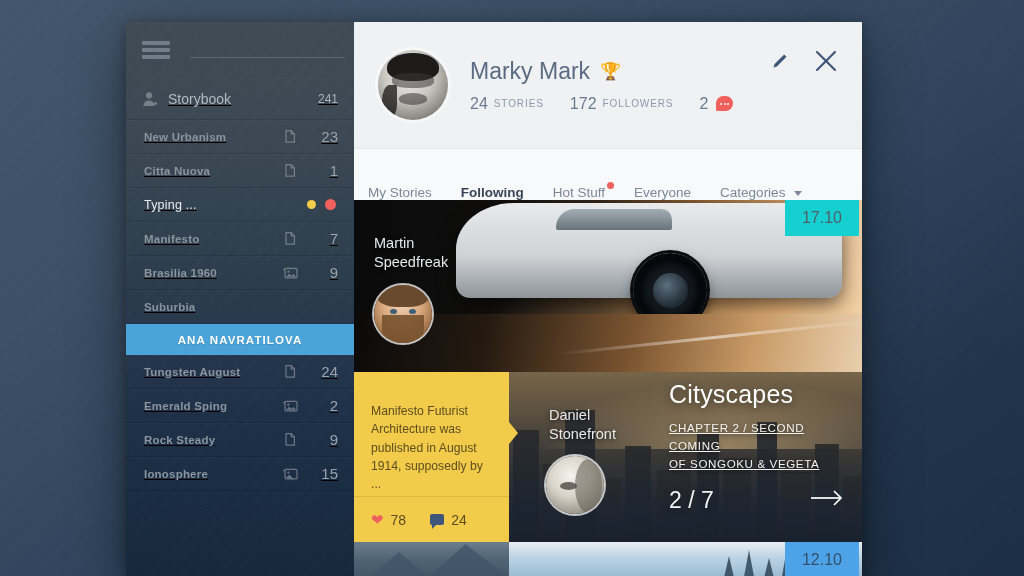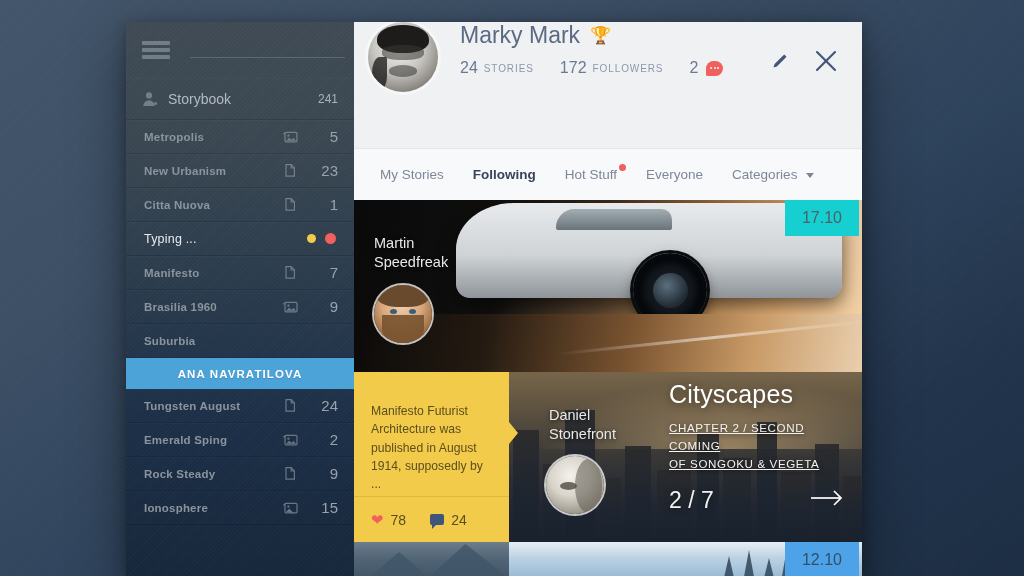--- a/index.html
+++ b/index.html
@@ -41,20 +41,21 @@
   }
   .search-line::placeholder { color: #66727c; }
   .mag { width: 17px; height: 17px; flex: none; cursor: pointer; }
   .mag svg { display: block; }
 
   .sb-row {
     height: 34px; display: flex; align-items: center;
     padding: 0 16px 0 18px; gap: 10px; cursor: pointer;
     border-bottom: 1px solid rgba(0,0,0,.14);
     box-shadow: inset 0 1px 0 rgba(255,255,255,.022);
+    text-decoration: underline;
   }
   .sb-row .nm { flex: 1; font-size: 11.5px; font-weight: bold; color: #8b949d; letter-spacing: .2px; }
   .sb-row .ic { width: 16px; height: 15px; flex: none; opacity: .62; }
   .sb-row .ct { width: 30px; text-align: right; font-size: 15px; color: #9aa3ab; font-weight: 300; }
 
   #storybook-row { height: 42px; padding-left: 16px; }
   #storybook-row .nm { font-size: 14px; font-weight: normal; color: #b3bbc2; letter-spacing: 0; }
   #storybook-row .ct { font-size: 12px; color: #aab2b9; }
   .person-ic { width: 16px; height: 16px; flex: none; opacity: .6; }
 
@@ -67,21 +68,21 @@
 
   .sb-row.typing .nm { color: #e6ebef; font-weight: normal; font-size: 12.5px; }
   .dots { display: flex; align-items: center; gap: 9px; padding-right: 2px; }
   .dots .d { border-radius: 50%; display: block; }
   .d.y { width: 9px; height: 9px; background: #f2cb4a; }
   .d.r { width: 11px; height: 11px; background: #f0605d; }
 
   
   #main { flex: 1; height: 100%; background: #fff; display: flex; flex-direction: column; overflow: hidden; }
 
-  #profile { height: 126px; background: #f0f1f3; position: relative; display: flex; padding: 0 14px; flex: none; }
+  #profile { height: 126px; background: #f0f1f3; position: relative; display: flex; align-items: center; padding: 0 24px; flex: none; }
   #avatar {
     width: 70px; height: 70px; border-radius: 50%; flex: none; overflow: hidden;
     background: radial-gradient(circle at 44% 36%, #f2f2f0 0%, #c9c7c2 42%, #8e8b85 72%, #4a4843 100%);
     position: relative; box-shadow: 0 0 0 3px #f6f7f8;
   }
   #avatar .f1 { position: absolute; left: 13%; top: 4%; width: 74%; height: 40%; background: #1d1c1a; border-radius: 50% 50% 42% 42%; }
   #avatar .f2 { position: absolute; left: 20%; top: 33%; width: 60%; height: 22%; background: #3b3935; border-radius: 40%; opacity: .55; }
   #avatar .f3 { position: absolute; left: 30%; top: 62%; width: 40%; height: 16%; background: #2a2825; border-radius: 50%; opacity: .5; }
   #avatar .f4 { position: absolute; left: 5%; top: 50%; width: 22%; height: 46%; background: #171614; border-radius: 50% 10% 40% 40%; opacity: .75; }
 
@@ -93,21 +94,21 @@
   .pstats .lbl { font-size: 10px; letter-spacing: .9px; color: #8c98ad; margin-right: 20px; }
   .msg-badge {
     width: 17px; height: 15px; border-radius: 8px 8px 8px 2px; background: #f0605d;
     display: flex; align-items: center; justify-content: center; gap: 1.5px; margin-left: 2px; cursor: pointer;
   }
   .msg-badge i { width: 2px; height: 2px; border-radius: 50%; background: #fff4f3; display: block; }
 
   .hdr-actions { position: absolute; right: 24px; top: 27px; display: flex; gap: 24px; align-items: center; }
   .hdr-actions .act { cursor: pointer; }
 
-  #tabs { height: 52px; background: #f8f9fa; display: flex; align-items: center; padding: 0 26px; gap: 29px; flex: none; border-top: 1px solid #e4e6e9; }
+  #tabs { height: 52px; background: #f8f9fa; display: flex; align-items: flex-end; padding: 0 14px; gap: 29px; flex: none; border-top: 1px solid #e4e6e9; }
   .tab { font-size: 13.5px; color: #7d8799; cursor: pointer; position: relative; white-space: nowrap; }
   .tab.active { color: #39445a; font-weight: bold; }
   .tab .bdot { position: absolute; right: -9px; top: -3px; width: 7px; height: 7px; border-radius: 50%; background: #f0605d; }
   .caret { display: inline-block; margin-left: 5px; border-left: 4.5px solid transparent; border-right: 4.5px solid transparent; border-top: 5px solid #7d8799; vertical-align: middle; }
 
   
   #feed { flex: 1; position: relative; overflow: hidden; background: #111; }
 
   .card { position: absolute; overflow: hidden; }
 
@@ -219,32 +220,20 @@
             <circle cx="7" cy="4.4" r="3.1" fill="#9aa3ab"></circle>
             <path d="M1.4 15c0-3.5 2.5-5.6 5.6-5.6s5.6 2.1 5.6 5.6z" fill="#9aa3ab"></path>
             <circle cx="13.6" cy="12.6" r="1.5" fill="#9aa3ab"></circle>
           </svg>
       </span>
       <span class="nm">Storybook</span>
       <span class="ct">241</span>
     </div>
 
 
-    <div class="sb-row">
-      <span class="nm">Metropolis</span>
-      <span class="ic">
-        <svg width="16" height="15" viewBox="0 0 16 15">
-            <rect x="3" y="3.4" width="12" height="9.4" rx="1" fill="none" stroke="#9aa3ab" stroke-width="1.2"></rect>
-            <path d="M1.3 5.2l2-1.6" stroke="#9aa3ab" stroke-width="1.2" fill="none"></path>
-            <circle cx="6.4" cy="6.7" r="1.1" fill="#9aa3ab"></circle>
-            <path d="M4 11.8l3.2-3.1 2.3 2.1 2.1-1.8 2.4 2.8z" fill="#9aa3ab"></path>
-          </svg>
-      </span>
-      <span class="ct">5</span>
-    </div>
 
     <div class="sb-row">
       <span class="nm">New Urbanism</span>
       <span class="ic">
         <svg width="16" height="15" viewBox="0 0 16 15">
             <path d="M4 1.6h5.2L12.4 5v8.2H4z" fill="none" stroke="#9aa3ab" stroke-width="1.2"></path>
             <path d="M9.2 1.6V5h3.2" fill="none" stroke="#9aa3ab" stroke-width="1.2"></path>
           </svg>
       </span>
       <span class="ct">23</span>

